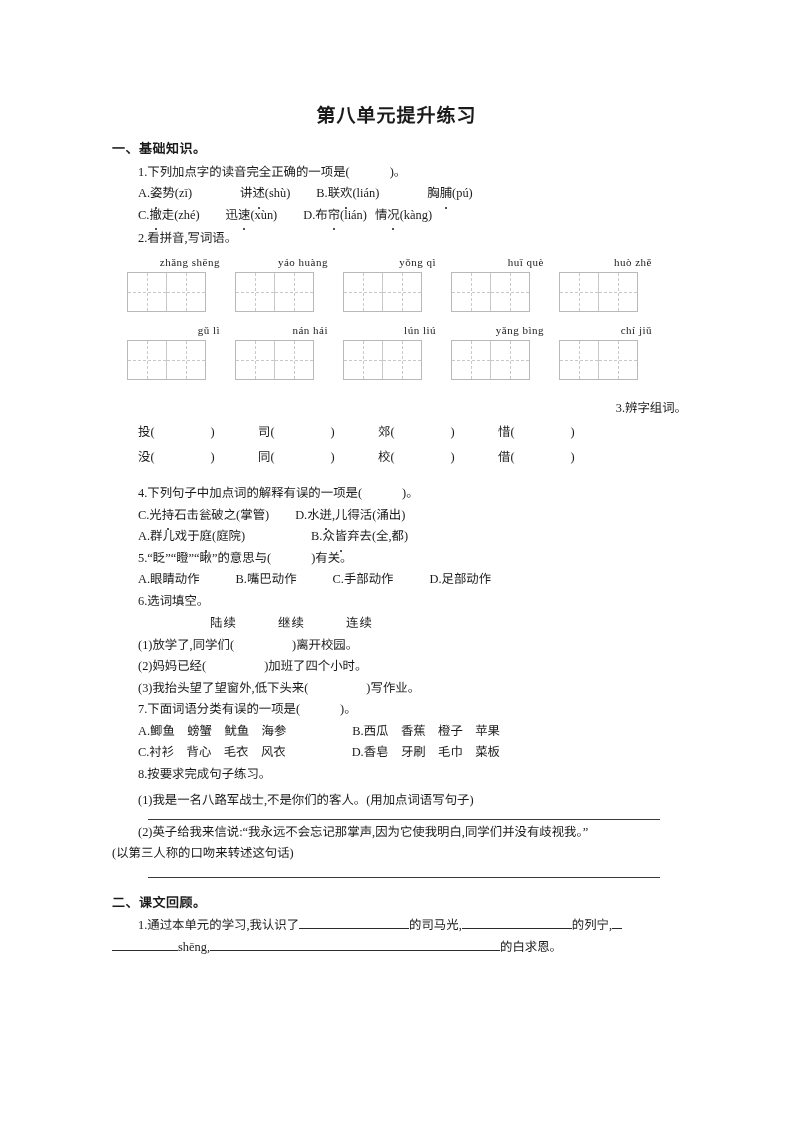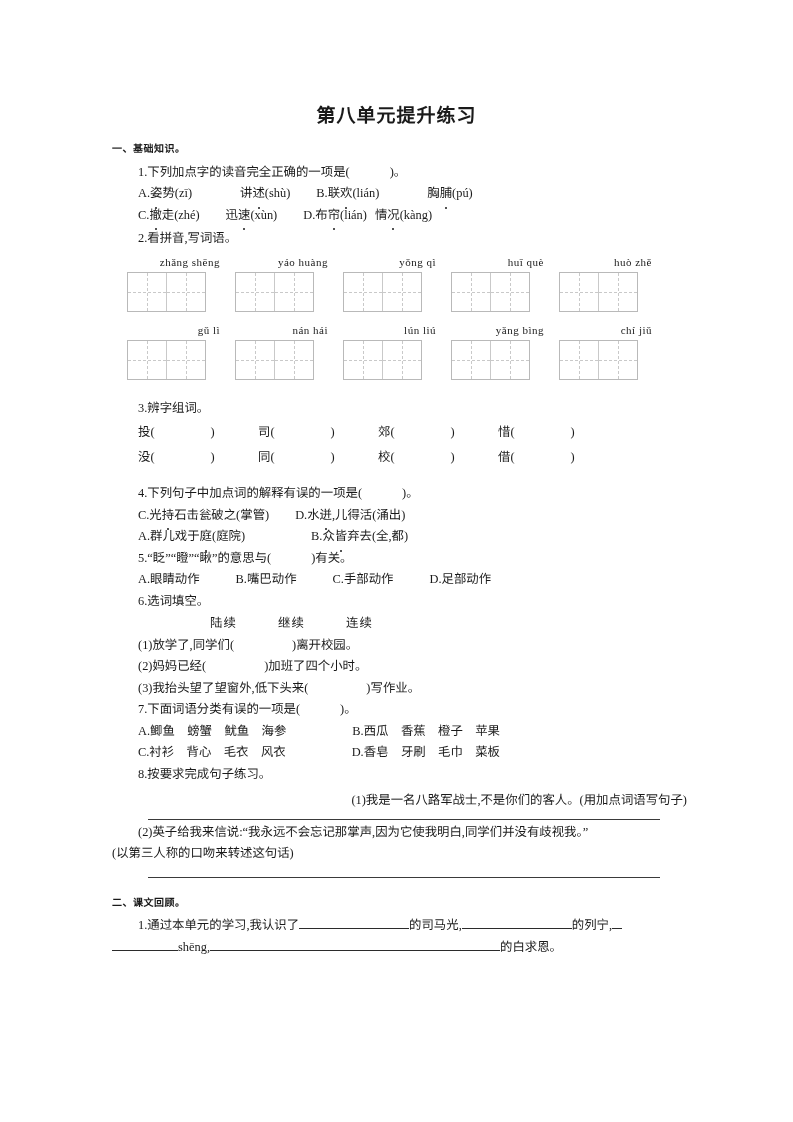--- a/index.html
+++ b/index.html
@@ -45,21 +45,21 @@
     position: absolute;
     left: 112px;
     top: 138px;
     width: 575px;
     font-size: 12.4px;
     line-height: 21.5px;
   }
 
   .section-head {
     font-weight: bold;
-    font-size: 10px;
+    font-size: 13px;
     margin: 0 0 2px 0;
     letter-spacing: 0.5px;
   }
   .section-head.second {
     margin-top: 10px;
   }
 
   .q {
     margin: 0;
     padding-left: 26px;
@@ -294,21 +294,21 @@
           </div>
         <div class="box-cell">
             <div class="tzg">
               <div class="half"></div>
               <div class="half"></div>
             </div>
           </div>
       </div>
     </div>
 
-    <div class="q" style="margin-top:12px;">3.辨字组词。</div>
+    <div class="q" style="margin-top:12px;text-align:right;">3.辨字组词。</div>
 
     <div class="bianzi-row">
       <span class="bz-item"><span>投(</span><span class="inner-sp"></span><span>)</span></span><span class="bz-item"><span>司(</span><span class="inner-sp"></span><span>)</span></span><span class="bz-item"><span>郊(</span><span class="inner-sp"></span><span>)</span></span><span class="bz-item"><span>惜(</span><span class="inner-sp"></span><span>)</span></span>
     </div>
     <div class="bianzi-row">
       <span class="bz-item"><span>没(</span><span class="inner-sp"></span><span>)</span></span><span class="bz-item"><span>同(</span><span class="inner-sp"></span><span>)</span></span><span class="bz-item"><span>校(</span><span class="inner-sp"></span><span>)</span></span><span class="bz-item"><span>借(</span><span class="inner-sp"></span><span>)</span></span>
     </div>
 
     <div class="q" style="margin-top:15px;">
       <span>4.下列句子中加点词的解释有误的一项是(</span><span style="display:inline-block;width:40px;"></span><span>)。</span>
@@ -345,21 +345,21 @@
       <span>7.下面词语分类有误的一项是(</span><span style="display:inline-block;width:40px;"></span><span>)。</span>
     </div>
     <div class="opts">
       <span>A.鲫鱼　螃蟹　鱿鱼　海参</span><span class="gap-xl"></span><span>B.西瓜　香蕉　橙子　苹果</span>
     </div>
     <div class="opts">
       <span>C.衬衫　背心　毛衣　风衣</span><span class="gap-xl"></span><span>D.香皂　牙刷　毛巾　菜板</span>
     </div>
 
     <div class="q">8.按要求完成句子练习。</div>
-    <div class="q" style="margin-top:5px;text-align:right;">(1)我是一名八路军战士,不是你们的客人。(用加点词语写句子)</div>
+    <div class="q" style="margin-top:5px;">(1)我是一名八路军战士,不是你们的客人。(用加点词语写句子)</div>
     <div class="answer-rule"></div>
     <div class="q wrap" style="padding-left:26px;">(2)英子给我来信说:“我永远不会忘记那掌声,因为它使我明白,同学们并没有歧视我。”</div>
     <div class="q wrap" style="padding-left:0;">(以第三人称的口吻来转述这句话)</div>
     <div class="answer-rule" style="margin-left:36px;margin-top:12px;"></div>
 
     <div class="section-head second" style="margin-top:14px;">二、课文回顾。</div>
 
     <div class="kw-line">
       <span>1.通过本单元的学习,我认识了</span><span class="ul u-110"></span><span>的司马光,</span><span class="ul u-110"></span><span>的列宁,</span><span class="ul u-10"></span>
     </div>

